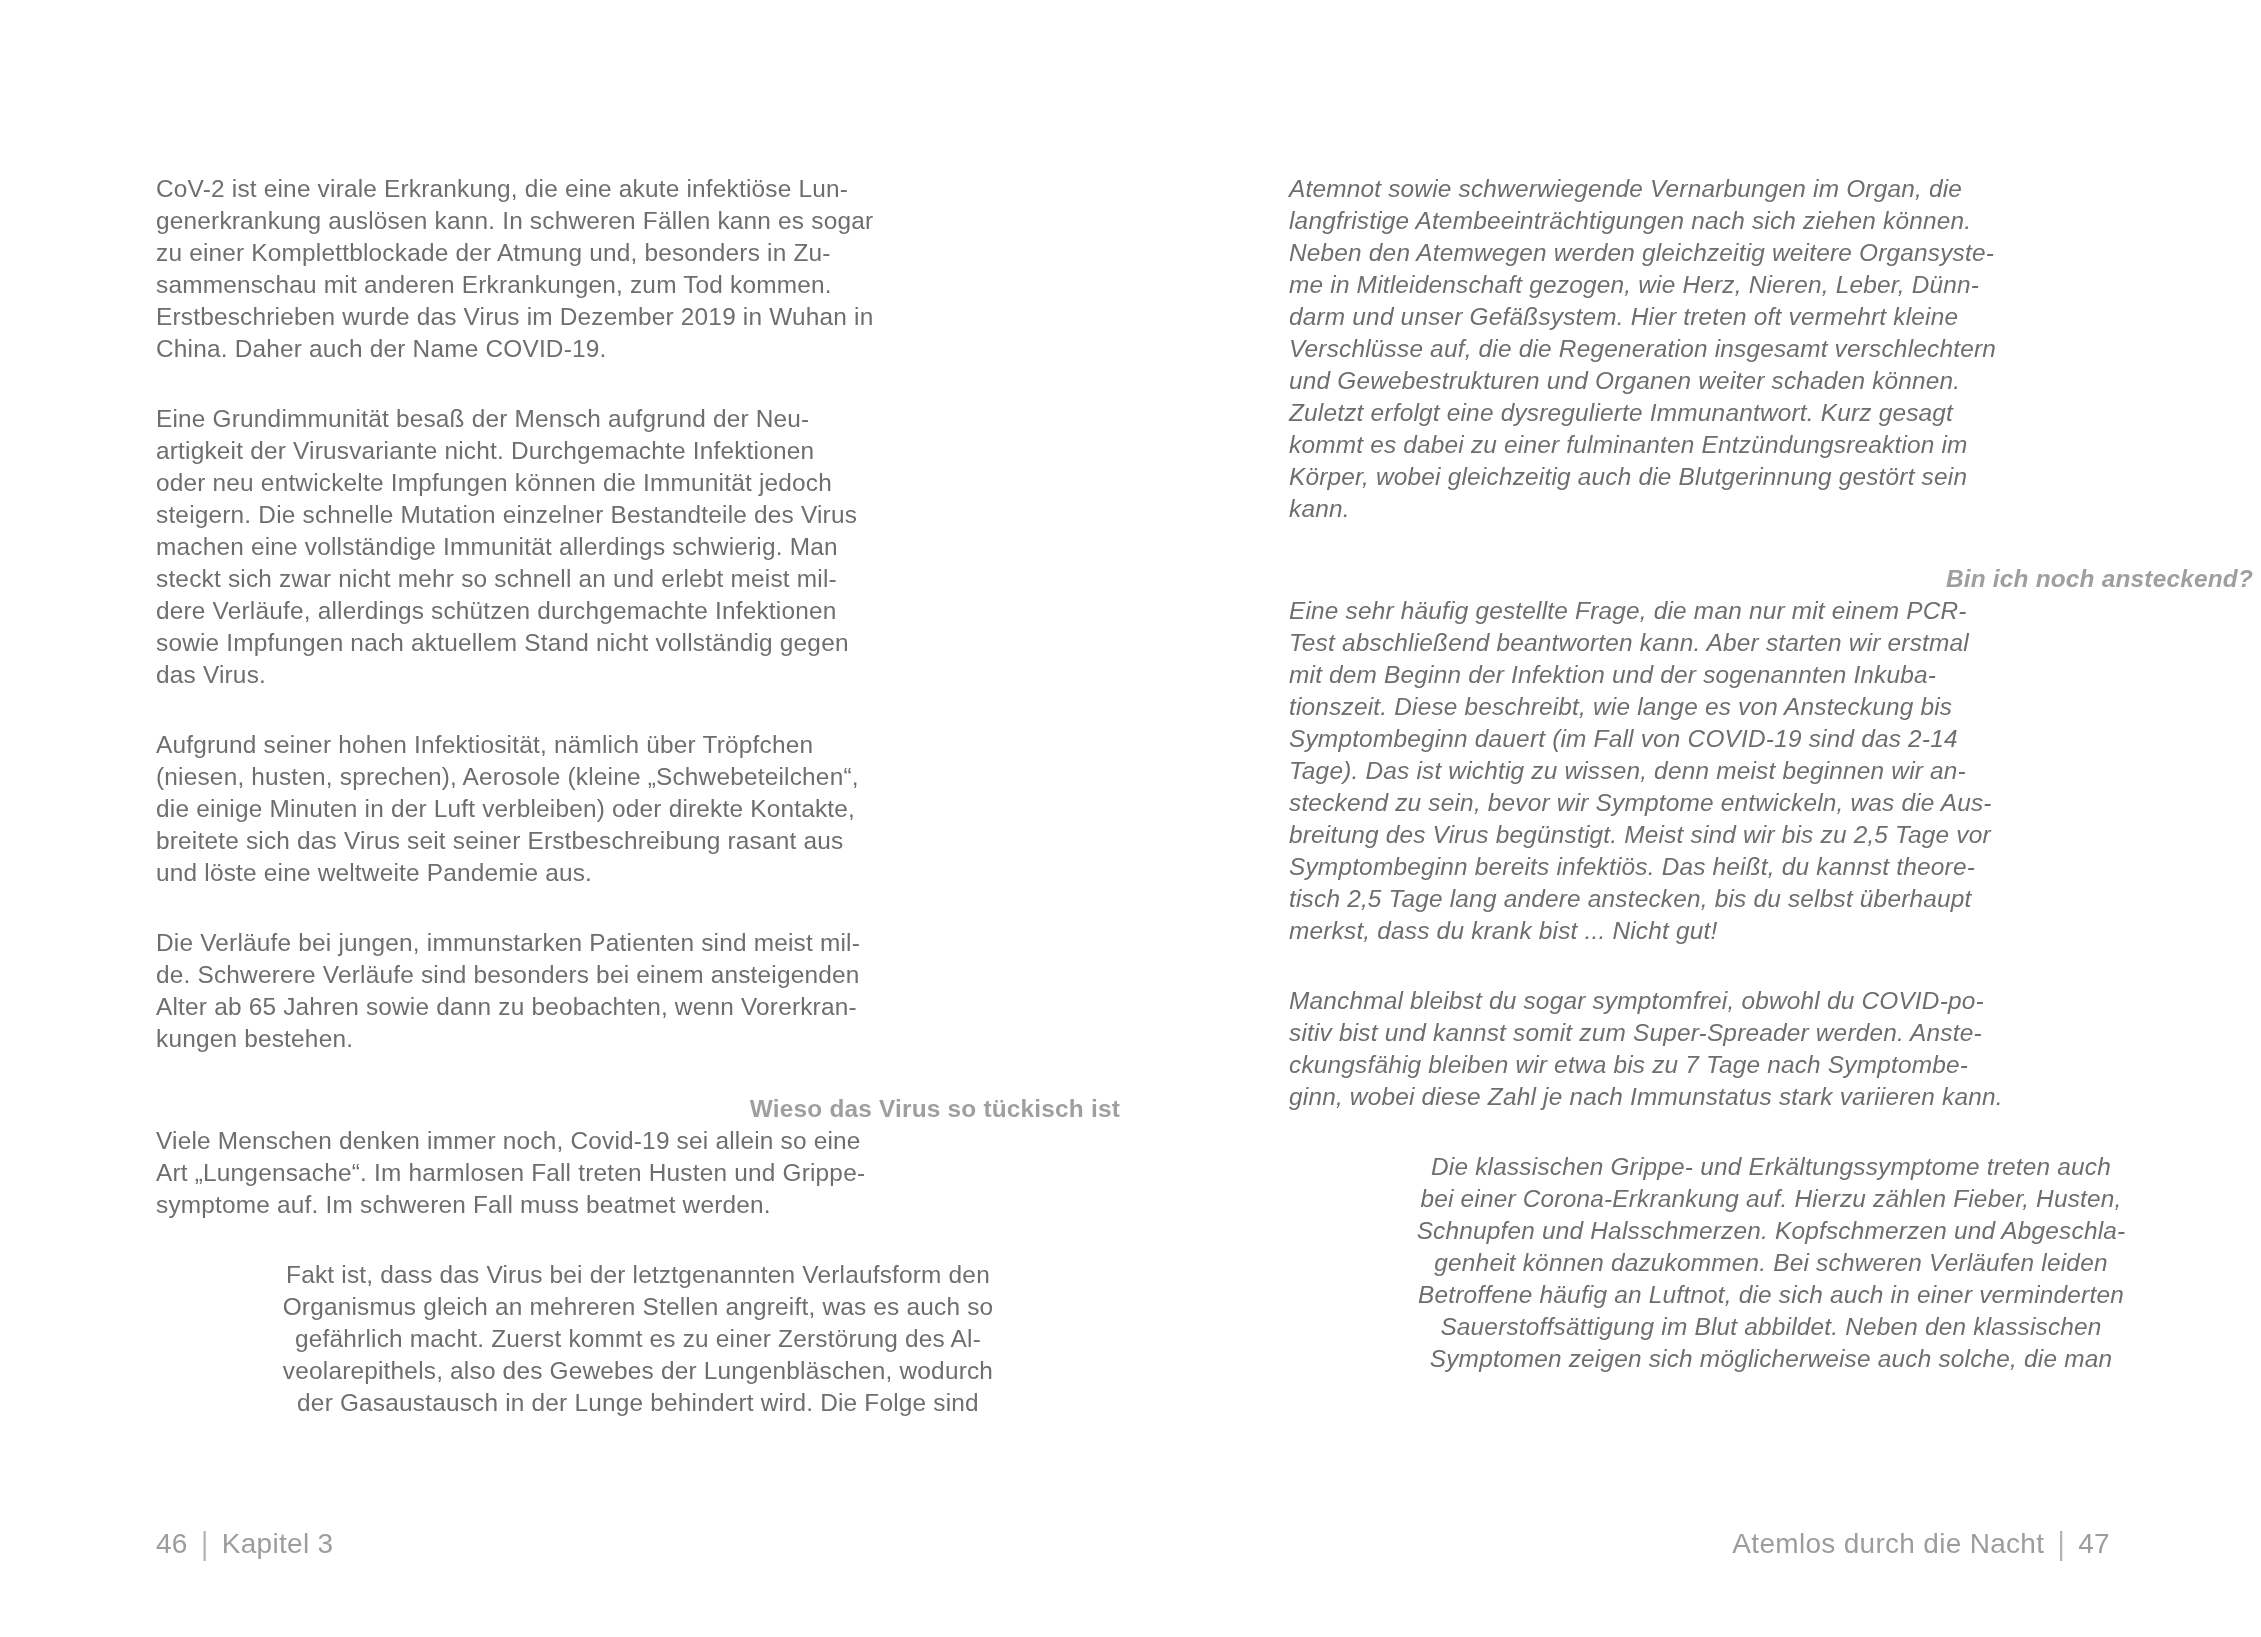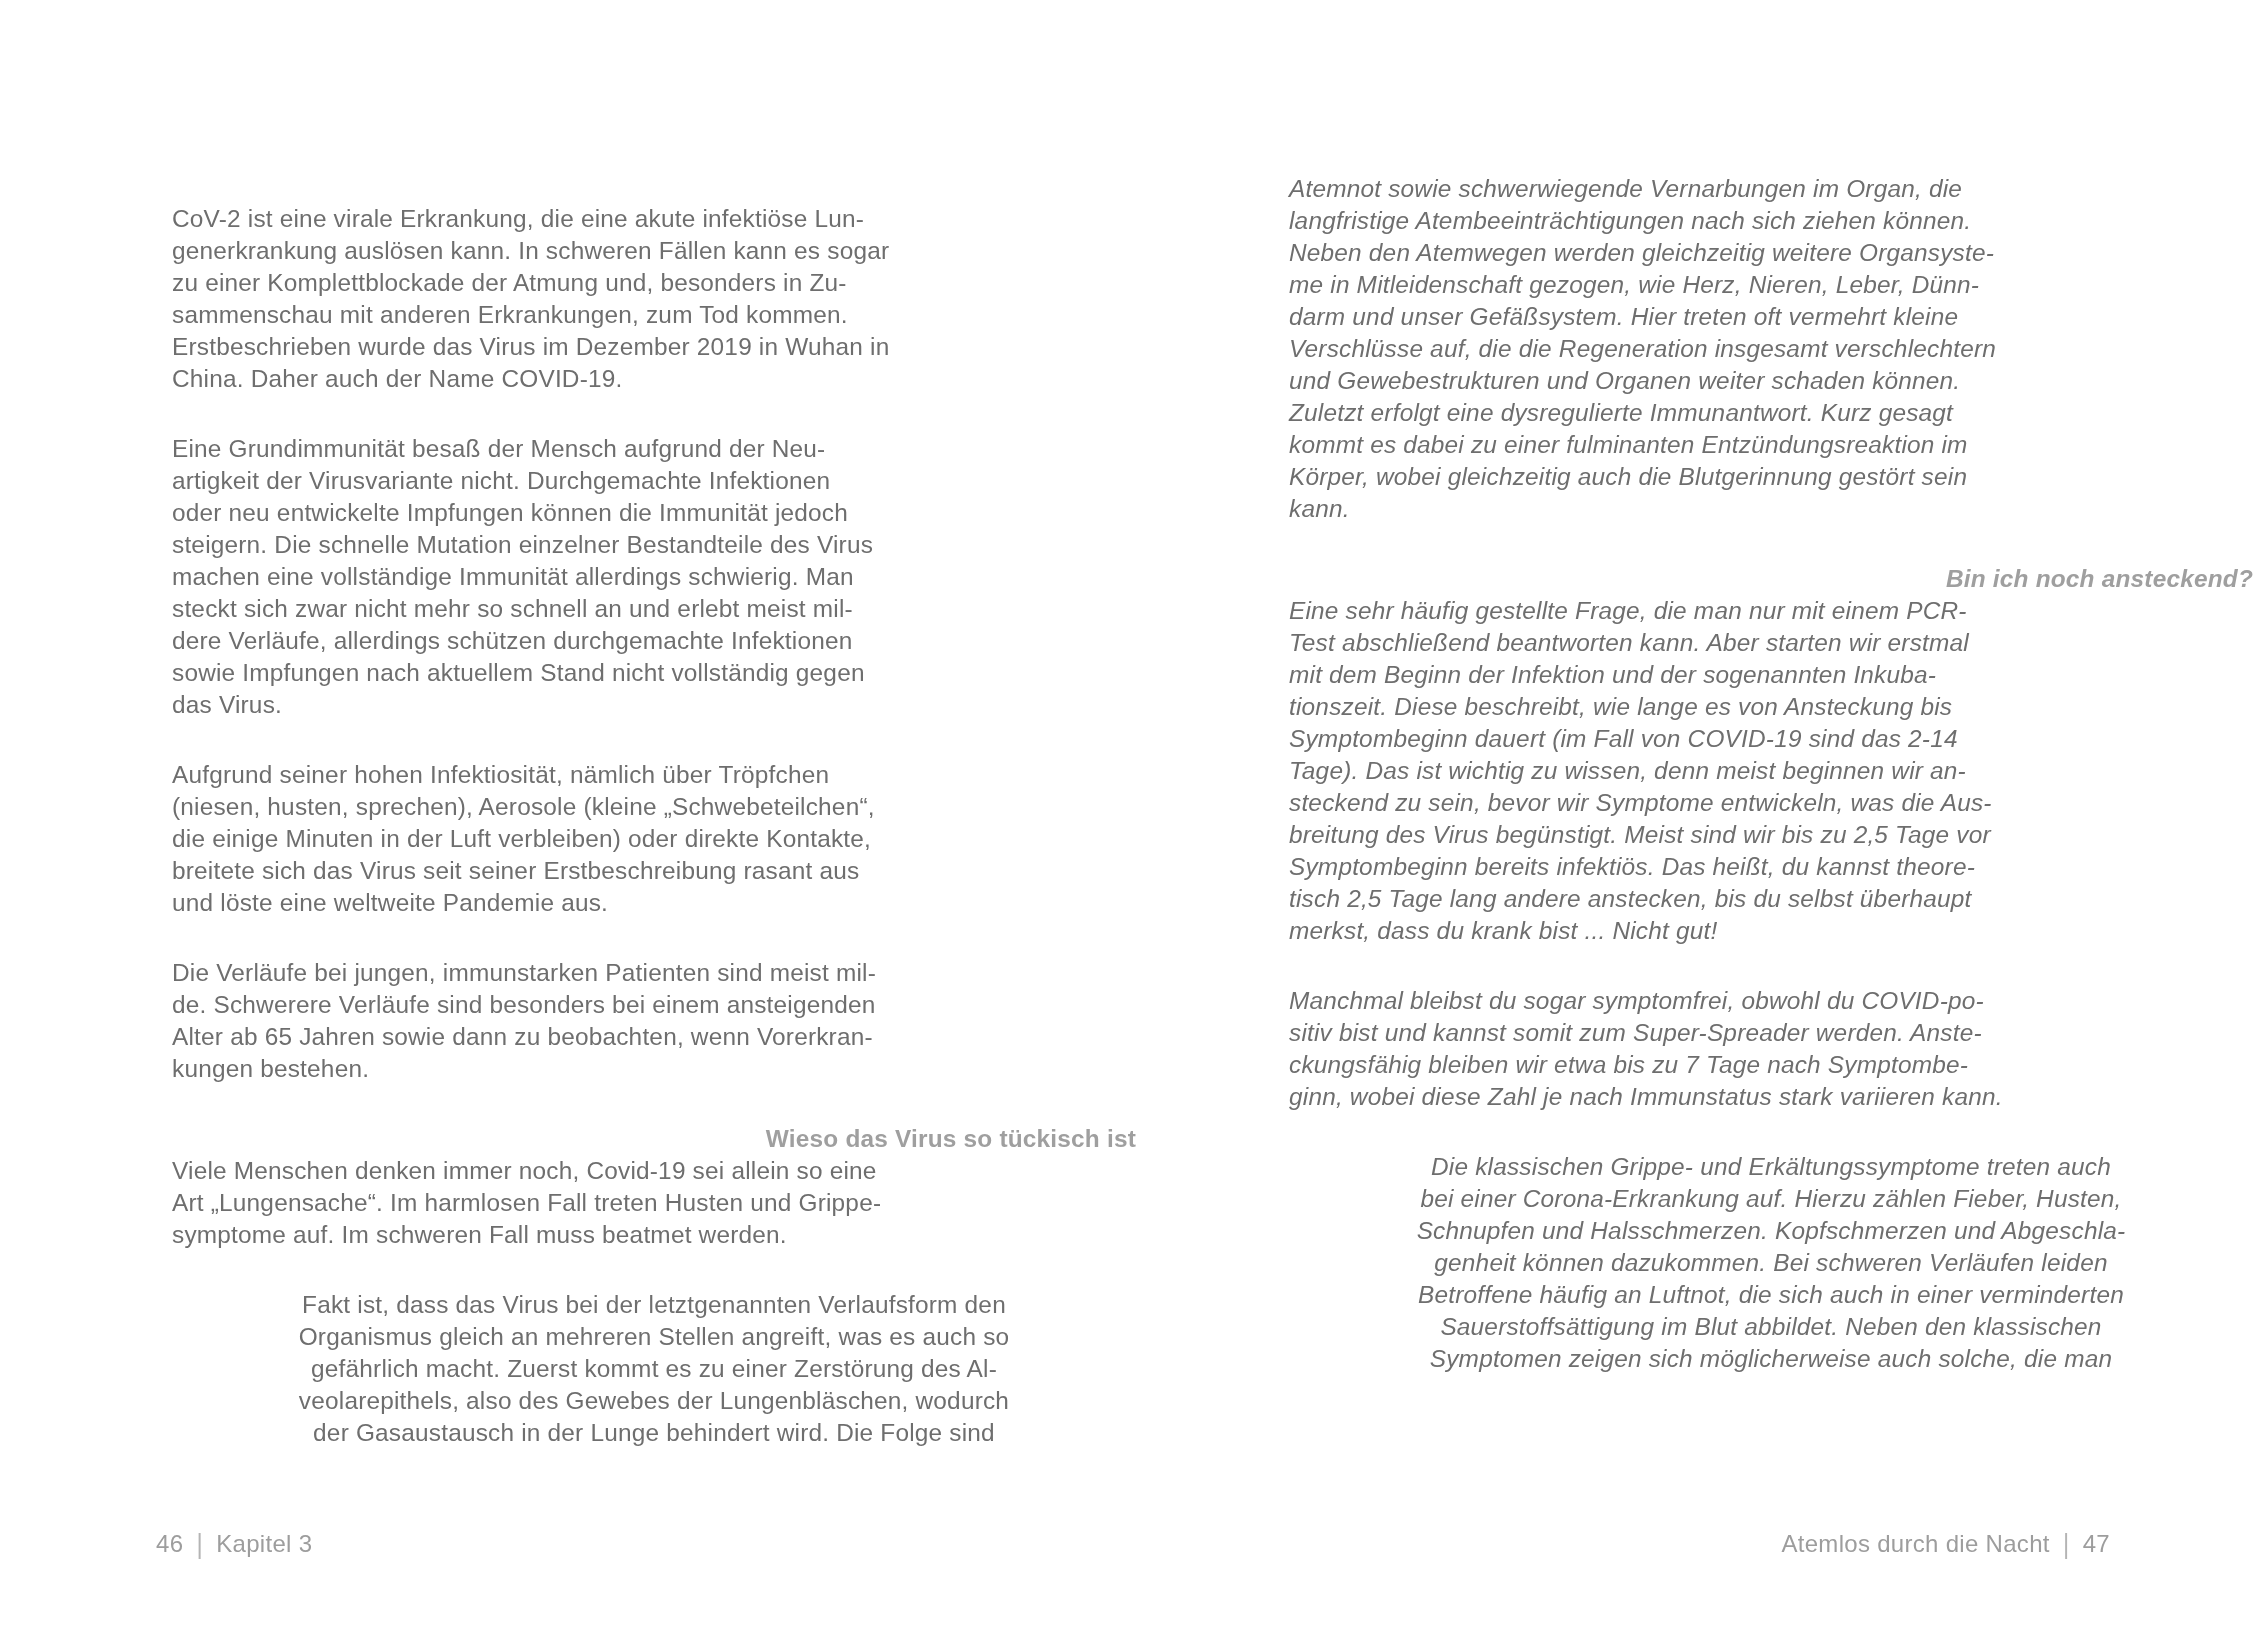--- a/index.html
+++ b/index.html
@@ -17,21 +17,21 @@
   .spread {
     position: absolute;
     inset: 0;
     background: #ffffff;
   }
   .column {
     position: absolute;
     top: 173px;
     width: 964px;
   }
-  .column-left  { left: 172px; margin-top: 30px; }
+  .column-left  { left: 156px; }
   .column-right { left: 1289px; font-style: italic; }
 
   .body-paragraph {
     margin: 0 0 38px 0;
     font-size: 24.4px;
     line-height: 32px;
     font-weight: 400;
     letter-spacing: 0.2px;
     color: #6e6e6e;
     white-space: pre-line;
@@ -45,21 +45,21 @@
     font-weight: 700;
     letter-spacing: 0.2px;
     color: #9f9f9f;
     white-space: pre-line;
     text-align: right;
   }
 
   .page-footer {
     position: absolute;
     top: 1529px;
-    font-size: 24px;
+    font-size: 28px;
     line-height: 29px;
     font-weight: 400;
     letter-spacing: 0.3px;
     color: #9d9d9d;
     white-space: nowrap;
   }
   .page-footer-left { left: 156px; }
   .page-footer-right {
     right: 151px;
     text-align: center;

